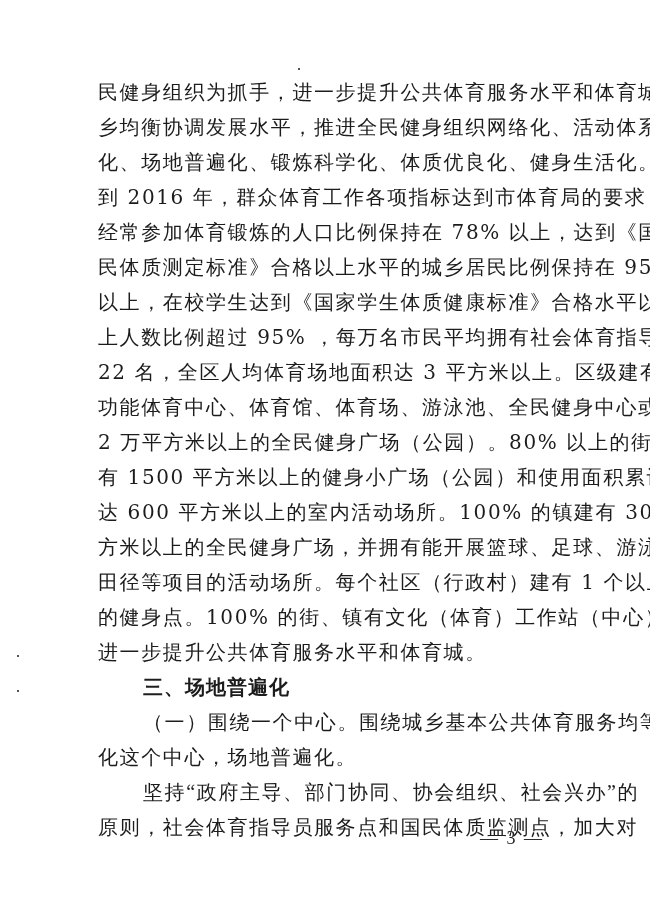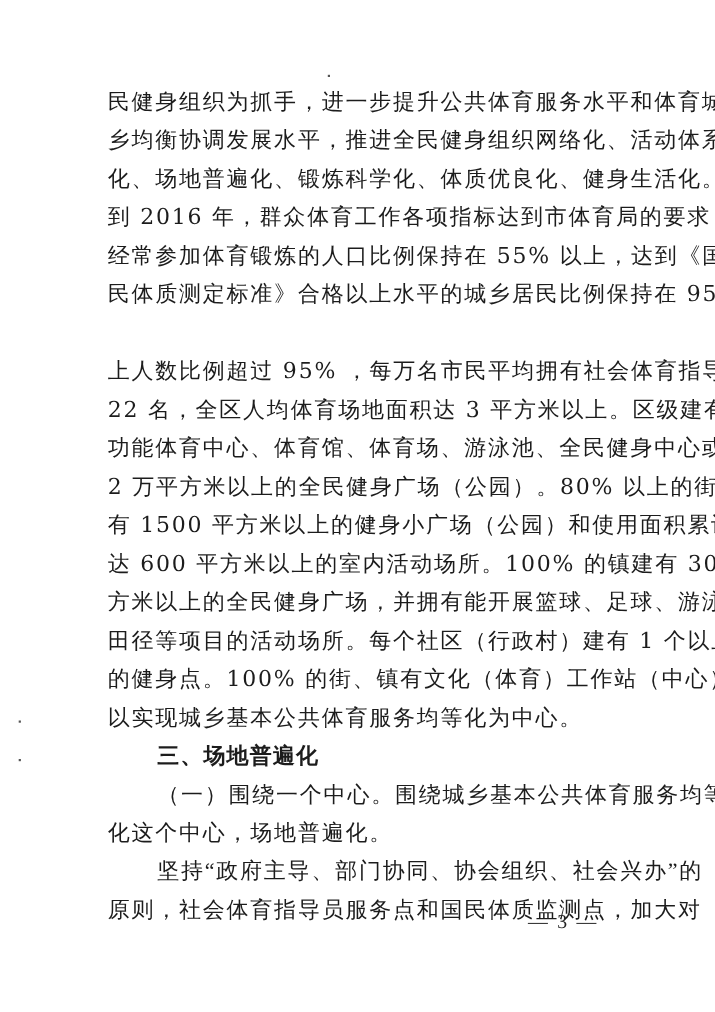--- a/index.html
+++ b/index.html
@@ -17,32 +17,33 @@
 
 <div class="page">
   <div class="dot" style="left:298px;top:68px;"></div>
   <div class="dot" style="left:17px;top:655px;"></div>
   <div class="dot" style="left:17px;top:690px;"></div>
 
   <div class="line" style="top:77px;">民健身组织为抓手，进一步提升公共体育服务水平和体育城</div>
   <div class="line" style="top:112px;">乡均衡协调发展水平，推进全民健身组织网络化、活动体系</div>
   <div class="line" style="top:147px;">化、场地普遍化、锻炼科学化、体质优良化、健身生活化。</div>
   <div class="line" style="top:182px;">到 2016 年，群众体育工作各项指标达到市体育局的要求，</div>
-  <div class="line" style="top:217px;">经常参加体育锻炼的人口比例保持在 55% 以上，达到《国</div>
+  <div class="line" style="top:217px;">经常参加体育锻炼的人口比例保持在 78% 以上，达到《国</div>
   <div class="line" style="top:252px;">民体质测定标准》合格以上水平的城乡居民比例保持在 95%</div>
+  <div class="line" style="top:287px;">以上，在校学生达到《国家学生体质健康标准》合格水平以</div>
   <div class="line" style="top:322px;">上人数比例超过 95% ，每万名市民平均拥有社会体育指导员</div>
   <div class="line" style="top:357px;">22 名，全区人均体育场地面积达 3 平方米以上。区级建有多</div>
   <div class="line" style="top:392px;">功能体育中心、体育馆、体育场、游泳池、全民健身中心或</div>
   <div class="line" style="top:427px;">2 万平方米以上的全民健身广场（公园）。80% 以上的街道建</div>
   <div class="line" style="top:462px;">有 1500 平方米以上的健身小广场（公园）和使用面积累计</div>
   <div class="line" style="top:497px;">达 600 平方米以上的室内活动场所。100% 的镇建有 3000 平</div>
   <div class="line" style="top:532px;">方米以上的全民健身广场，并拥有能开展篮球、足球、游泳、</div>
   <div class="line" style="top:567px;">田径等项目的活动场所。每个社区（行政村）建有 1 个以上</div>
   <div class="line" style="top:602px;">的健身点。100% 的街、镇有文化（体育）工作站（中心）、</div>
-  <div class="line short" style="top:637px;">以实现城乡基本公共体育服务均等化为中心。</div>
+  <div class="line short" style="top:637px;">进一步提升公共体育服务水平和体育城。</div>
 
   <div class="line indent heading" style="top:672px;">三、场地普遍化</div>
 
   <div class="line indent" style="top:707px;">（一）围绕一个中心。围绕城乡基本公共体育服务均等</div>
   <div class="line short" style="top:742px;">化这个中心，场地普遍化。</div>
 
   <div class="line indent" style="top:777px;font-family:Liberation Serif, serif;">坚持“政府主导、部门协同、协会组织、社会兴办”的</div>
   <div class="line" style="top:812px;">原则，社会体育指导员服务点和国民体质监测点，加大对</div>
 
   <div class="page-number">— 3 —</div>

